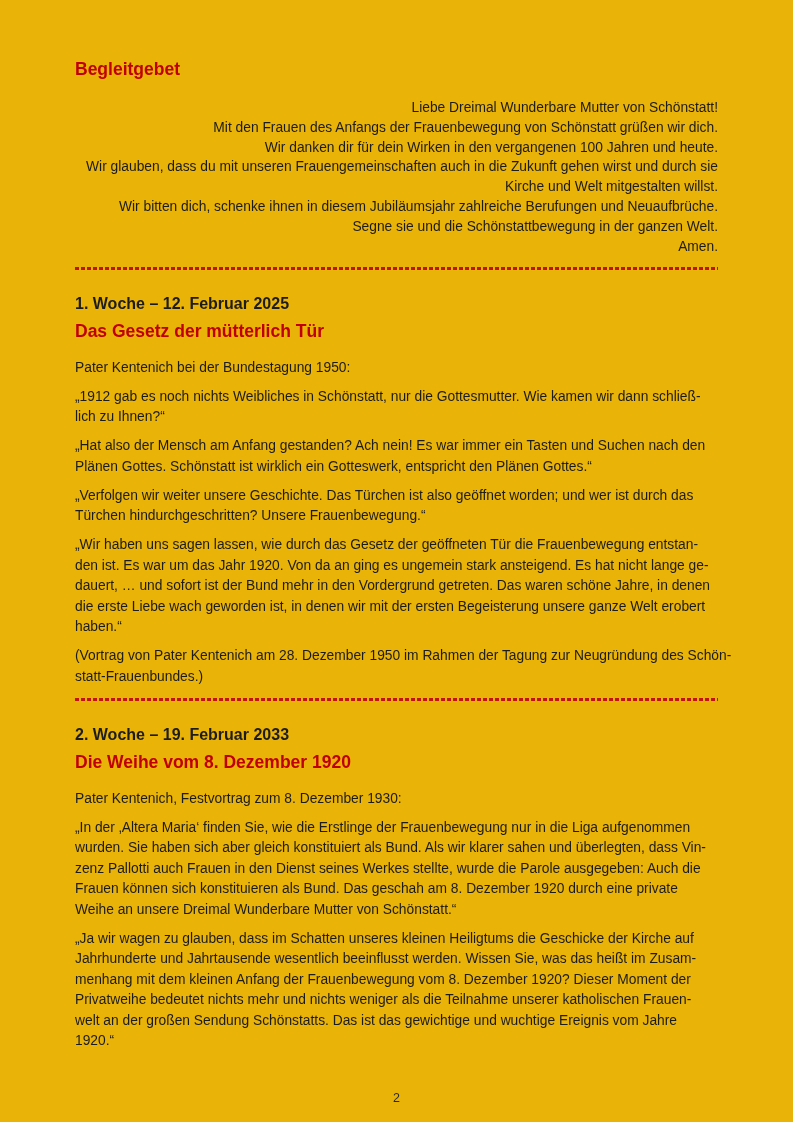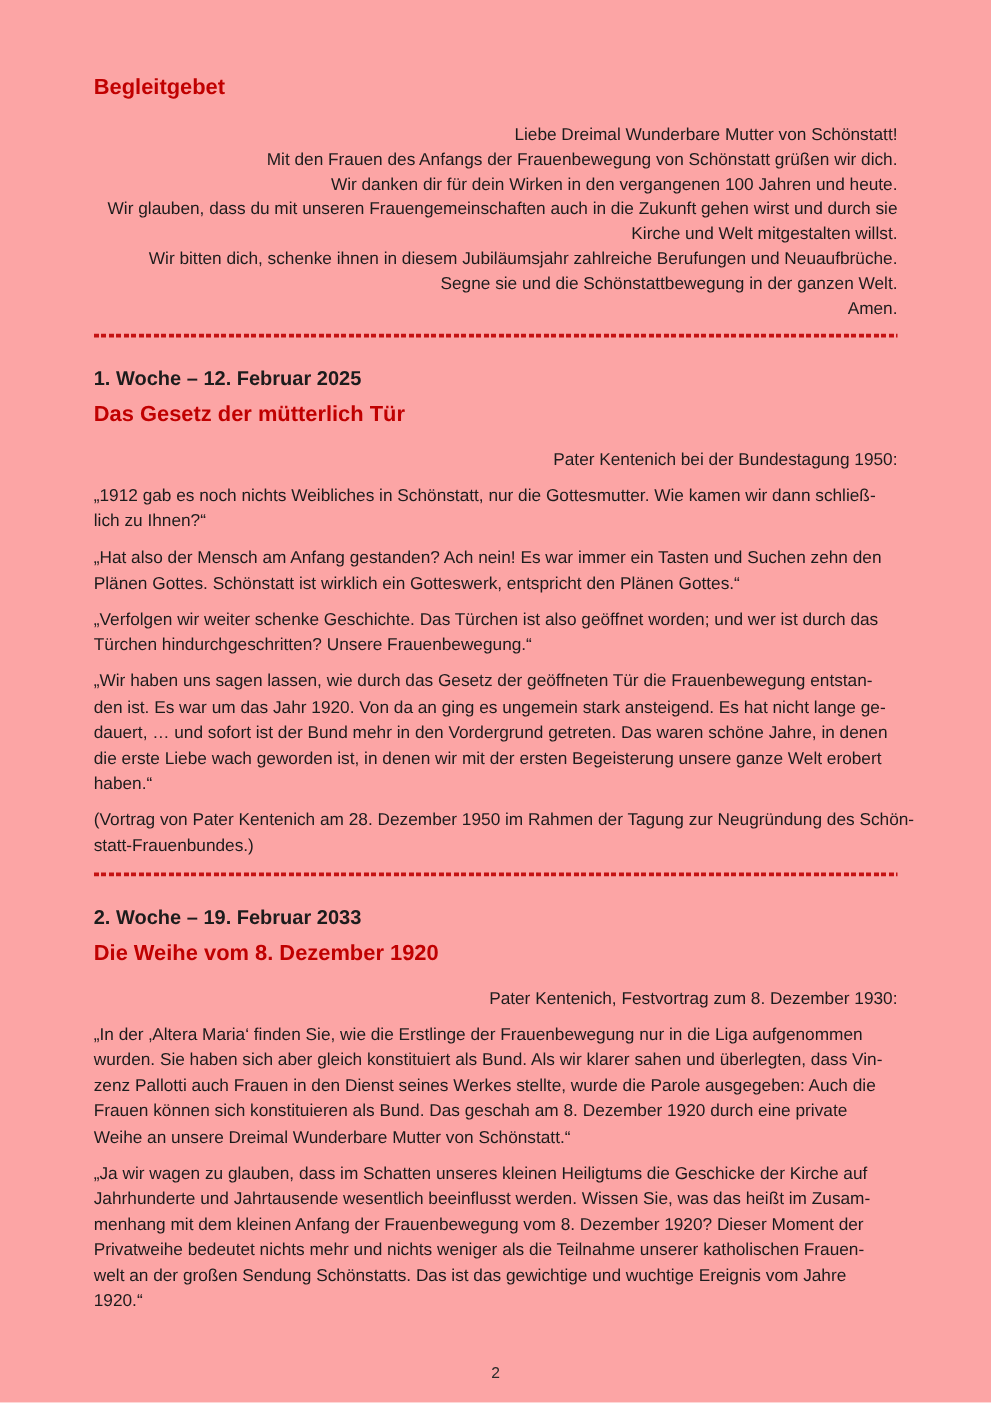--- a/index.html
+++ b/index.html
@@ -1,21 +1,21 @@
 <!DOCTYPE html>
 <html lang="de"><head>
 <meta charset="utf-8">
 <style>
   * { box-sizing: border-box; }
   html, body { margin: 0; padding: 0; background: #ffffff; }
   .page {
     position: relative;
     width: 793px;
     height: 1122px;
-    background: #fca5a5;
+    background: #eab308;
     font-family: "Liberation Sans", sans-serif;
     color: #1c1c1c;
     overflow: hidden;
   }
   .content {
     position: absolute;
     left: 75px;
     top: 0;
     width: 643px;
     padding-top: 58px;
@@ -39,21 +39,21 @@
     font-size: 13.8px;
     line-height: 20.5px;
     margin: 0 0 8.5px 0;
     white-space: pre;
   }
   p.prayer {
     line-height: 19.8px;
     margin-top: 18px;
     text-align: right;
   }
-  p.first-after-title { margin-top: 16px; text-align: right; }
+  p.first-after-title { margin-top: 16px; }
   .divider {
     height: 2.4px;
     margin: 11px 0 0 0;
     background: repeating-linear-gradient(90deg, #C41212 0px, #C41212 4px, transparent 4px, transparent 6px);
   }
   .page-number {
     position: absolute;
     left: 0;
     top: 1091px;
     width: 100%;
@@ -78,23 +78,23 @@
 Segne sie und die Schönstattbewegung in der ganzen Welt.
 Amen.</p>
 
     <div class="divider"></div>
 
     <h2 class="week-heading">1. Woche – 12. Februar 2025</h2>
     <h1 class="red-title inner">Das Gesetz der mütterlich Tür</h1>
     <p class="body-par first-after-title">Pater Kentenich bei der Bundestagung 1950:</p>
     <p class="body-par">„1912 gab es noch nichts Weibliches in Schönstatt, nur die Gottesmutter. Wie kamen wir dann schließ-
 lich zu Ihnen?“</p>
-    <p class="body-par">„Hat also der Mensch am Anfang gestanden? Ach nein! Es war immer ein Tasten und Suchen zehn den
+    <p class="body-par">„Hat also der Mensch am Anfang gestanden? Ach nein! Es war immer ein Tasten und Suchen nach den
 Plänen Gottes. Schönstatt ist wirklich ein Gotteswerk, entspricht den Plänen Gottes.“</p>
-    <p class="body-par">„Verfolgen wir weiter schenke Geschichte. Das Türchen ist also geöffnet worden; und wer ist durch das
+    <p class="body-par">„Verfolgen wir weiter unsere Geschichte. Das Türchen ist also geöffnet worden; und wer ist durch das
 Türchen hindurchgeschritten? Unsere Frauenbewegung.“</p>
     <p class="body-par">„Wir haben uns sagen lassen, wie durch das Gesetz der geöffneten Tür die Frauenbewegung entstan-
 den ist. Es war um das Jahr 1920. Von da an ging es ungemein stark ansteigend. Es hat nicht lange ge-
 dauert, … und sofort ist der Bund mehr in den Vordergrund getreten. Das waren schöne Jahre, in denen
 die erste Liebe wach geworden ist, in denen wir mit der ersten Begeisterung unsere ganze Welt erobert
 haben.“</p>
     <p class="body-par">(Vortrag von Pater Kentenich am 28. Dezember 1950 im Rahmen der Tagung zur Neugründung des Schön-
 statt-Frauenbundes.)</p>
 
     <div class="divider"></div>

